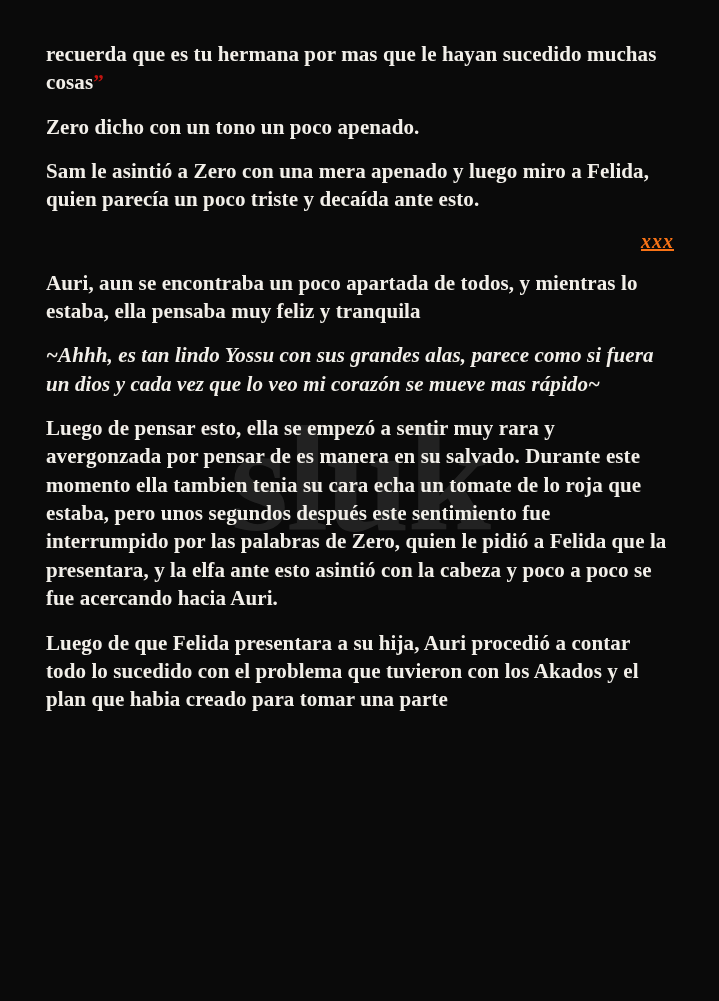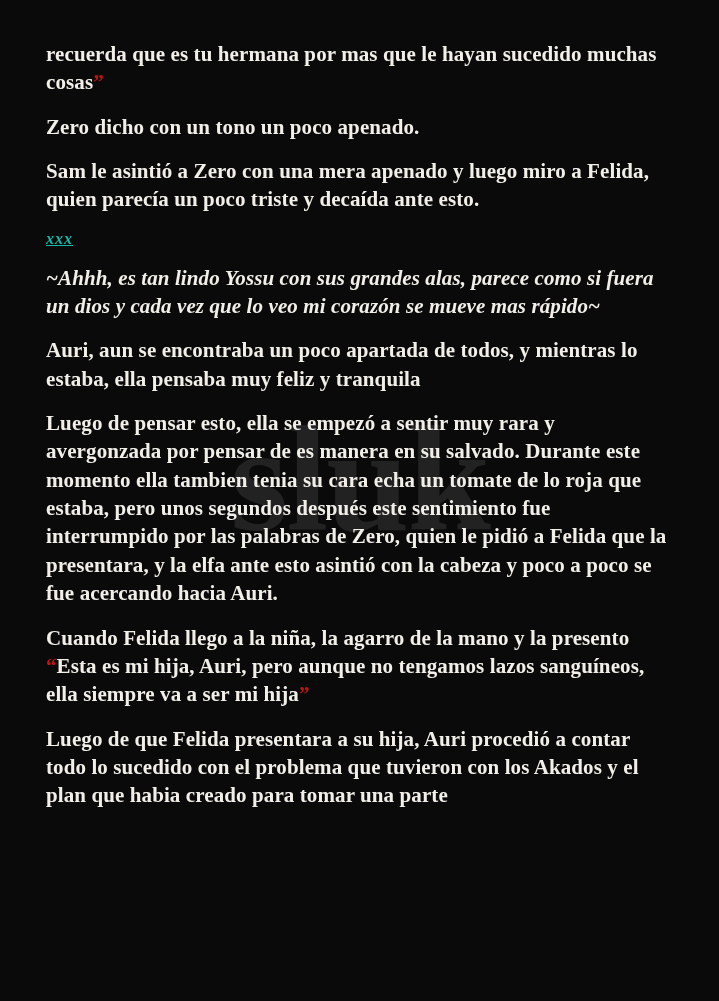--- a/index.html
+++ b/index.html
@@ -44,23 +44,23 @@
     line-height: 1.35;
     margin: 0 0 16px 0;
     font-weight: 700;
     letter-spacing: 0.1px;
   }
   p.para:last-child { margin-bottom: 0; }
   p.italic {
     font-style: italic;
   }
   .sep {
-    text-align: left;
-    color: #14b8a6;
-    font-size: 16px;
+    text-align: right;
+    color: #f97316;
+    font-size: 20px;
     font-weight: 700;
     font-style: italic;
     text-decoration: underline;
     margin: 0 0 16px 0;
     letter-spacing: 1px;
   }
   .q {
     color: #c0140f;
   }
 </style>
@@ -74,25 +74,24 @@
   <div class="content">
 
     <p class="para"><span>recuerda que es tu hermana por mas que le hayan sucedido muchas cosas</span><span class="q">”</span></p>
 
     <p class="para">Zero dicho con un tono un poco apenado.</p>
 
     <p class="para">Sam le asintió a Zero con una mera apenado y luego miro a Felida, quien parecía un poco triste y decaída ante esto.</p>
 
     <div class="sep">xxx</div>
 
+    <p class="para"> Auri, aun se encontraba un poco apartada de todos, y mientras lo estaba, ella pensaba muy feliz y tranquila</p>
+
     <p class="para italic">~Ahhh, es tan lindo Yossu con sus grandes alas, parece como si fuera un dios y cada vez que lo veo mi corazón se mueve mas rápido~</p>
-
-    <p class="para"> Auri, aun se encontraba un poco apartada de todos, y mientras lo estaba, ella pensaba muy feliz y tranquila</p>
 
     <p class="para">Luego de pensar esto, ella se empezó a sentir muy rara y avergonzada por pensar de es manera en su salvado. Durante este momento ella tambien tenia su cara echa un tomate de lo roja que estaba, pero unos segundos después este sentimiento fue interrumpido por las palabras de Zero, quien le pidió a Felida que la presentara, y la elfa ante esto asintió con la cabeza y poco a poco se fue acercando hacia Auri.</p>
 
 
-    <p class="para"><span>Cuando Felida llego a la niña, la agarro de la mano y la presento </span><span class="q">“</span><span>Esta es mi hija, Auri, pero aunque no tengamos lazos sanguíneos, ella siempre va a ser mi hija</span><span class="q">”</span></p>
 
     <p class="para">Luego de que Felida presentara a su hija, Auri procedió a contar todo lo sucedido con el problema que tuvieron con los Akados y el plan que habia creado para tomar una parte</p>
 
   </div>
 </div>
 
 </body></html>

